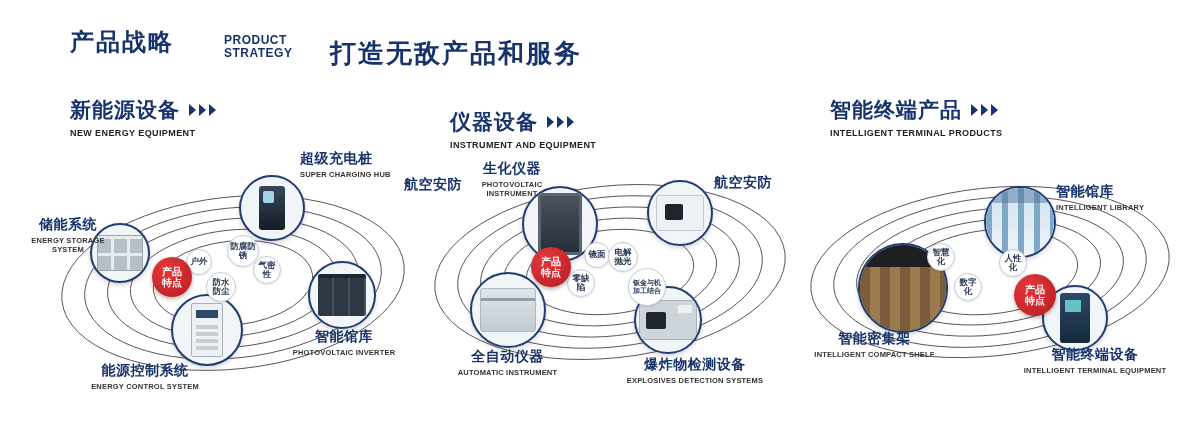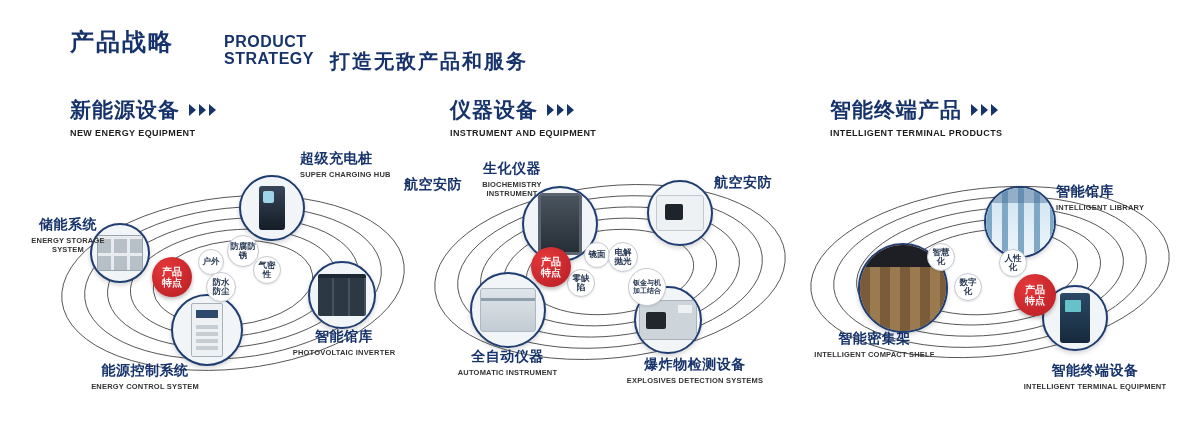--- a/index.html
+++ b/index.html
@@ -2,22 +2,22 @@
 <html><head>
 <meta charset="utf-8">
 <style>
   html,body{margin:0;padding:0;background:#fff;}
   .canvas{position:relative;width:1200px;height:422px;background:#fff;overflow:hidden;
           font-family:"Liberation Sans",sans-serif;color:#17336b;}
   svg.orbits{position:absolute;left:0;top:0;pointer-events:none;}
   
   .hdr-title{position:absolute;left:70px;top:26px;font-size:24px;font-weight:bold;color:#17336b;letter-spacing:2px;}
   .hdr-sub{position:absolute;left:224px;top:34px;display:flex;flex-direction:column;
-           font-size:16px;font-weight:bold;color:#17336b;line-height:1.05;letter-spacing:.5px;}
-  .hdr-tagline{position:absolute;left:330px;top:36px;font-size:20px;font-weight:bold;color:#17336b;letter-spacing:2px;margin-top:12px;}
+           font-size:12px;font-weight:bold;color:#17336b;line-height:1.05;letter-spacing:.5px;}
+  .hdr-tagline{position:absolute;left:330px;top:36px;font-size:26px;font-weight:bold;color:#17336b;letter-spacing:2px;}
   
   .sec-head{position:absolute;top:96px;}
   .sec-title-row{display:flex;align-items:center;gap:9px;}
   .sec-title{font-size:21px;font-weight:bold;color:#17336b;letter-spacing:1px;}
   .sec-sub{font-size:9px;font-weight:bold;color:#1d1d1d;letter-spacing:.4px;margin-top:4px;}
   .chev{flex:0 0 auto;}
   
   .pcircle{position:absolute;border-radius:50%;border:2px solid #1f3d70;background:#f2f5f7;
            display:flex;align-items:center;justify-content:center;overflow:hidden;box-sizing:border-box;
            box-shadow:0 2px 5px rgba(0,0,0,.18);}
@@ -113,21 +113,21 @@
       <svg class="chev" width="32" height="12" viewBox="0 0 32 12">
         <g fill="#17336b">
             <path d="M0 0 L7 6 L0 12 Z"></path>
             <path d="M10 0 L17 6 L10 12 Z"></path>
             <path d="M20 0 L27 6 L20 12 Z"></path>
           </g>
       </svg>
     </div>
     <div class="sec-sub">NEW ENERGY EQUIPMENT</div>
   </div>
-  <div class="sec-head" style="left:450px;">
+  <div class="sec-head" style="left:450px;margin-top:12px;">
     <div class="sec-title-row">
       <span class="sec-title">仪器设备</span>
       <svg class="chev" width="32" height="12" viewBox="0 0 32 12">
         <g fill="#17336b">
             <path d="M0 0 L7 6 L0 12 Z"></path>
             <path d="M10 0 L17 6 L10 12 Z"></path>
             <path d="M20 0 L27 6 L20 12 Z"></path>
           </g>
       </svg>
     </div>
@@ -175,21 +175,21 @@
   <div class="plabel center" style="left:80px;top:362px;width:130px;">
     <div class="cn">能源控制系统</div>
     <div class="en">ENERGY CONTROL SYSTEM</div>
   </div>
 
   <div class="badge" style="left:152px;top:257px;width:40px;height:40px;">
     <span>产品</span>
     <span>特点</span>
   </div>
 
-  <div class="bubble" style="left:198px;top:249px;width:26px;height:26px;">
+  <div class="bubble" style="left:186px;top:249px;width:26px;height:26px;">
     <span>户外</span>
   </div>
   <div class="bubble" style="left:227px;top:235px;width:32px;height:32px;">
     <span>防腐防锈</span>
   </div>
   <div class="bubble" style="left:253px;top:256px;width:28px;height:28px;">
     <span>气密性</span>
   </div>
   <div class="bubble" style="left:206px;top:272px;width:30px;height:30px;">
     <span>防水防尘</span>
@@ -204,21 +204,21 @@
   <div class="pcircle" style="left:470px;top:272px;width:76px;height:76px;">
     <div class="eq-auto"></div>
   </div>
   <div class="pcircle" style="left:634px;top:286px;width:68px;height:68px;">
     <div class="eq-explosive"></div>
   </div>
 
   <div class="cn-only" style="left:404px;top:176px;">航空安防</div>
   <div class="plabel center" style="left:462px;top:160px;width:100px;text-align:center;">
     <div class="cn">生化仪器</div>
-    <div class="en">BIOCHEMISTRY INSTRUMENT</div>
+    <div class="en">PHOTOVOLTAIC INSTRUMENT</div>
   </div>
   <div class="plabel left" style="left:714px;top:174px;width:112px;">
     <div class="cn">航空安防</div>
   </div>
   <div class="plabel center" style="left:440px;top:348px;width:135px;">
     <div class="cn">全自动仪器</div>
     <div class="en">AUTOMATIC INSTRUMENT</div>
   </div>
   <div class="plabel center" style="left:620px;top:356px;width:150px;">
     <div class="cn">爆炸物检测设备</div>
@@ -254,21 +254,21 @@
   </div>
 
   <div class="plabel left" style="left:1056px;top:183px;width:112px;">
     <div class="cn">智能馆库</div>
     <div class="en">INTELLIGENT LIBRARY</div>
   </div>
   <div class="plabel center" style="left:812px;top:330px;width:125px;">
     <div class="cn">智能密集架</div>
     <div class="en">INTELLIGENT COMPACT SHELF</div>
   </div>
-  <div class="plabel center" style="left:1020px;top:362px;width:150px;">
+  <div class="plabel center" style="left:1020px;top:346px;width:150px;">
     <div class="cn">智能终端设备</div>
     <div class="en">INTELLIGENT TERMINAL EQUIPMENT</div>
   </div>
 
   <div class="badge" style="left:1014px;top:274px;width:42px;height:42px;">
     <span>产品</span>
     <span>特点</span>
   </div>
 
   <div class="bubble" style="left:927px;top:243px;width:28px;height:28px;">

